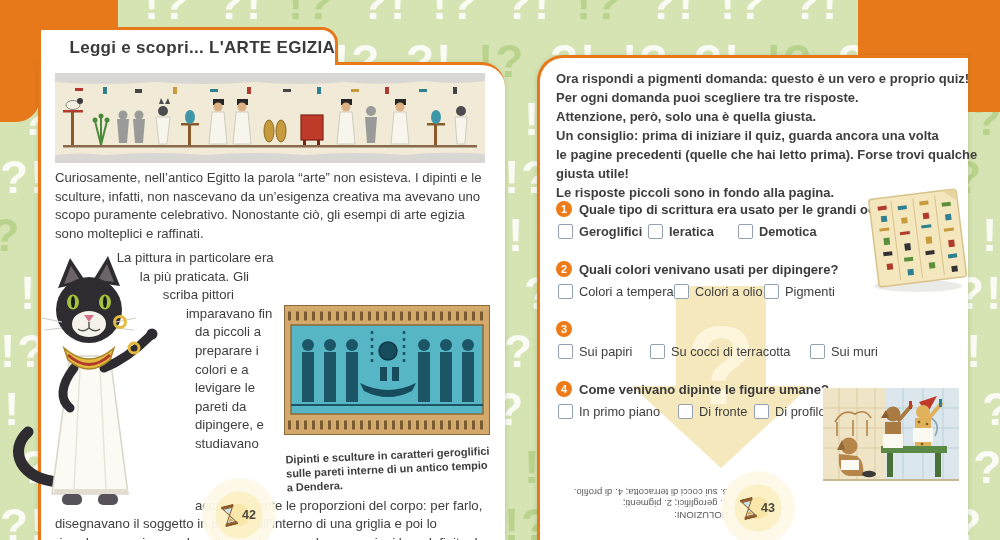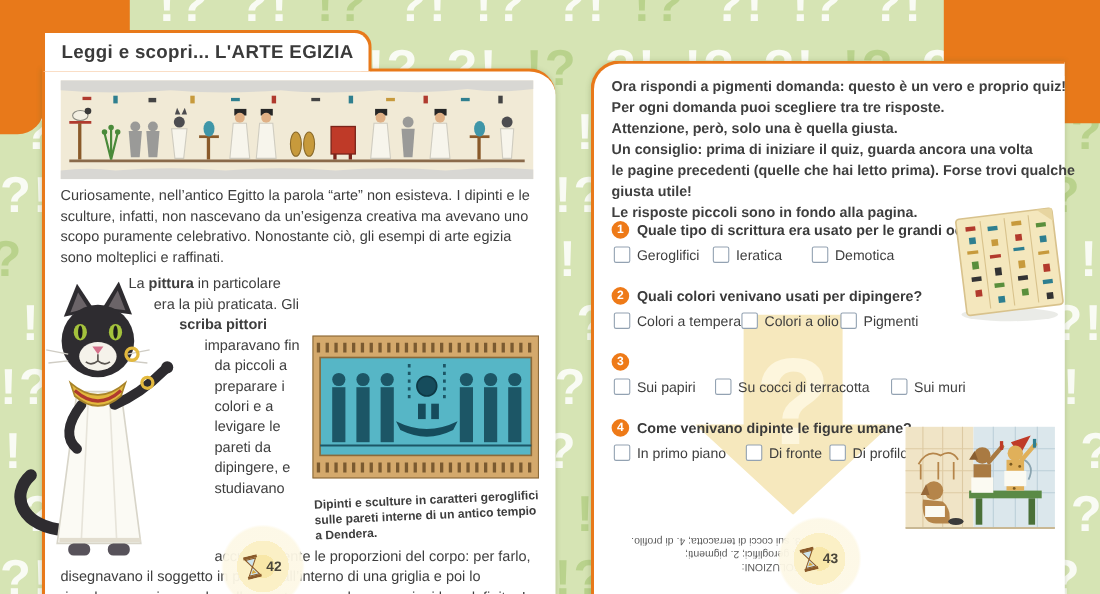--- a/index.html
+++ b/index.html
@@ -24,61 +24,61 @@
   .card{position:absolute;background:#fff;z-index:2;box-sizing:border-box;
         box-shadow:0 1px 5px rgba(90,110,50,.25);}
   #left-card{left:38px;top:62px;width:467px;height:478px;
              border-left:3px solid #e8791a;border-top:3px solid #e8791a;
              border-top-right-radius:24px;}
   #right-card{left:537px;top:55px;width:431px;height:485px;
               border-left:3px solid #e8791a;border-top:3px solid #e8791a;
               border-top-left-radius:26px;}
   .tab{position:absolute;background:#fff;border:3px solid #e8791a;border-bottom:none;
        z-index:3;display:flex;align-items:center;box-sizing:border-box;}
-  #left-tab{left:38px;top:27px;width:300px;height:38px;border-radius:2px 16px 0 0;padding-left:15px;}
+  #left-tab{left:38px;top:27px;width:300px;height:38px;border-radius:2px 16px 0 0;padding-left:15px;justify-content:flex-end;}
   #right-tab{left:853px;top:26px;width:110px;height:36px;border-radius:14px 14px 0 0;justify-content:center;}
   .tab-title{font-size:17px;font-weight:800;color:#3a3a3a;letter-spacing:.3px;}
 
   
   .abs{position:absolute;}
   #frieze{left:14px;top:8px;}
   #para1{left:14px;top:104px;width:441px;font-size:13.2px;line-height:18.6px;color:#3e3e3e;}
   #para2{left:14px;top:184px;width:441px;font-size:13.2px;line-height:18.6px;color:#3e3e3e;}
-  #para2 b{font-weight:700;}
+  #para2 b{font-weight:400;}
   .cat-spacer{float:left;width:140px;height:252px;
               shape-outside:polygon(0 0,26px 0,140px 92px,140px 252px,0 252px);shape-margin:8px;}
   .relief-box{float:right;width:212px;margin:56px 0 6px 10px;}
   #caption{margin-top:7px;padding:0 2px;font-size:11px;font-weight:700;line-height:14px;
            color:#3e3e3e;transform:rotate(-2.5deg);}
   #cat-art{position:absolute;left:2px;top:256px;z-index:4;}
 
   
   .pagenum{position:absolute;width:92px;height:52px;display:flex;align-items:center;
            justify-content:center;gap:5px;}
   #pn42{left:152px;top:424px;}
-  #pn43{left:159px;top:424px;}
+  #pn43{left:172px;top:424px;}
   .glow{position:absolute;left:50%;top:50%;width:90px;height:90px;border-radius:50%;
         transform:translate(-50%,-50%);
         background:radial-gradient(circle,#f8e7a8 0 17%,#fbf0c6 17% 37%,rgba(253,248,230,.95) 37% 56%,rgba(253,248,230,0) 60%);}
   .pn-text{position:relative;font-size:12.5px;font-weight:700;color:#4a463a;}
   .hourglass{position:relative;transform:rotate(-14deg);}
 
   
   #intro{left:16px;top:11px;font-size:13px;line-height:19px;font-weight:700;color:#3e3e3e;}
   .intro-line{white-space:nowrap;}
   .q{left:16px;width:410px;z-index:1;}
   #q1{top:143px;} #q2{top:203px;} #q3{top:263px;} #q4{top:323px;}
   .q-head{display:flex;align-items:center;gap:7px;}
   .badge{width:16px;height:16px;border-radius:50%;background:#ee7a18;color:#fff;font-size:11px;
          font-weight:800;display:flex;align-items:center;justify-content:center;flex:0 0 16px;}
   .q-text{font-size:13px;font-weight:800;color:#3a3a3a;}
   .opts{display:flex;align-items:center;margin-top:7px;padding-left:2px;}
   .option{display:flex;align-items:center;gap:6px;font-size:12.8px;color:#3e3e3e;cursor:pointer;}
   .cb{width:13px;height:13px;border:1.6px solid #93a2b2;border-radius:2px;background:#fff;flex:0 0 13px;}
-  .q1 .option{min-width:90px;}
+  .q1 .option{min-width:90px;font-weight:bold;}
   .q2 .option:nth-child(1){min-width:116px;}.q2 .option:nth-child(2){min-width:90px;text-align:center;}
   .q3 .option:nth-child(1){min-width:92px;}.q3 .option:nth-child(2){min-width:160px;}
   .q4 .option:nth-child(1){min-width:120px;}.q4 .option:nth-child(2){min-width:76px;}
 
   #watermark{left:92px;top:228px;z-index:0;}
   #papyrus{left:316px;top:128px;z-index:1;}
   #painters{left:283px;top:326px;z-index:1;}
   #solutions{left:10px;top:428px;width:178px;transform:rotate(180deg);
              font-size:9.5px;line-height:11.5px;color:#5a5a5a;}
 </style>

